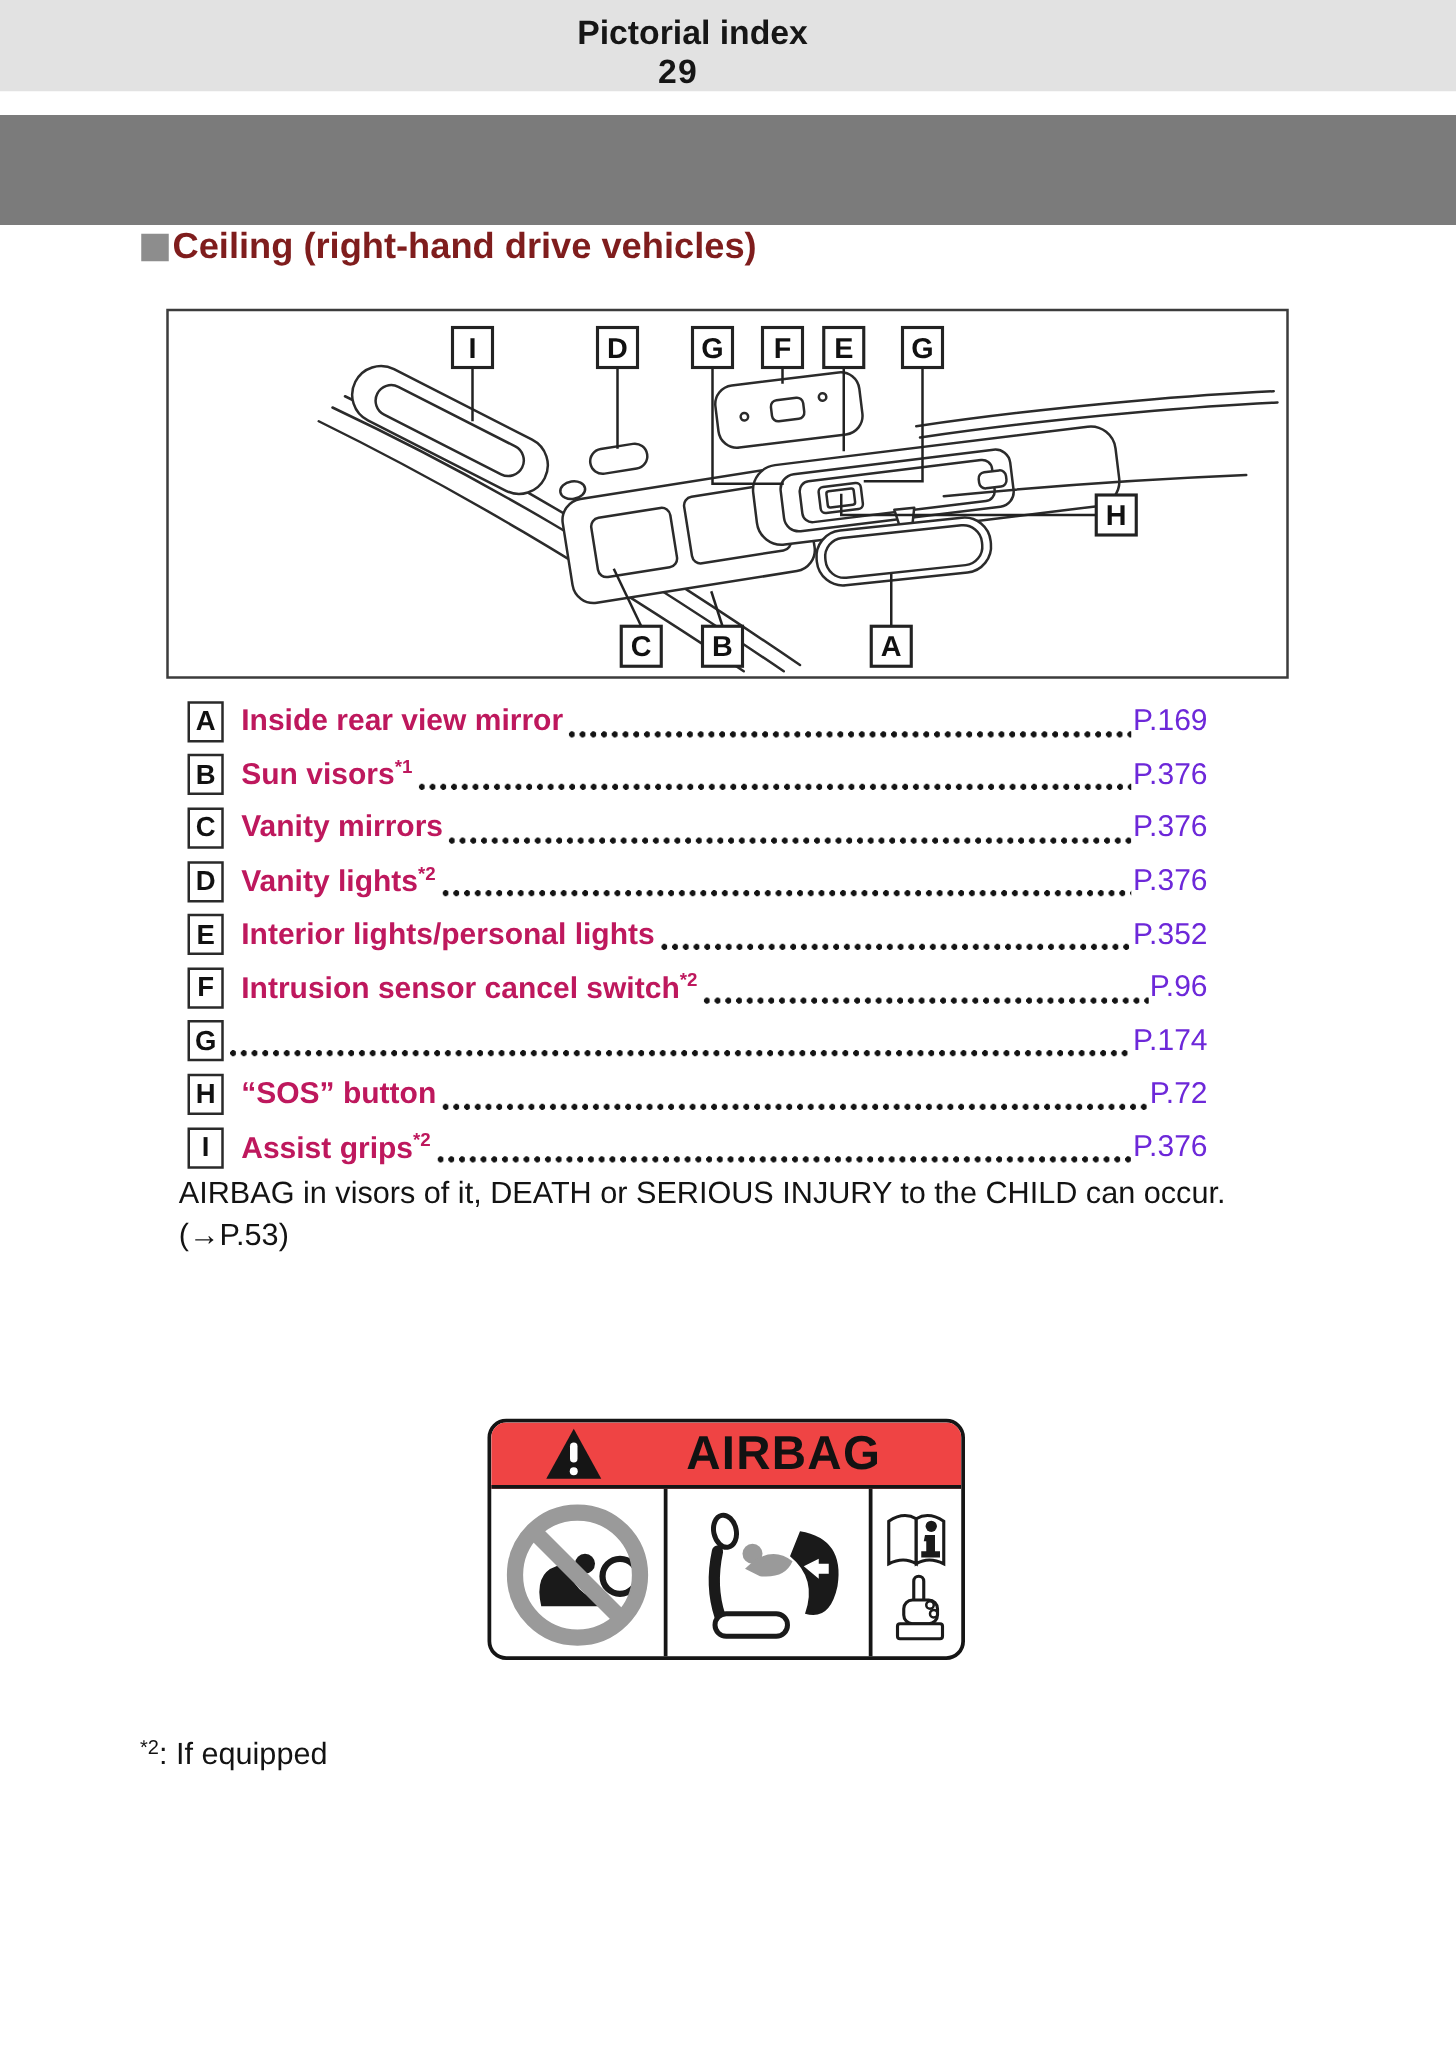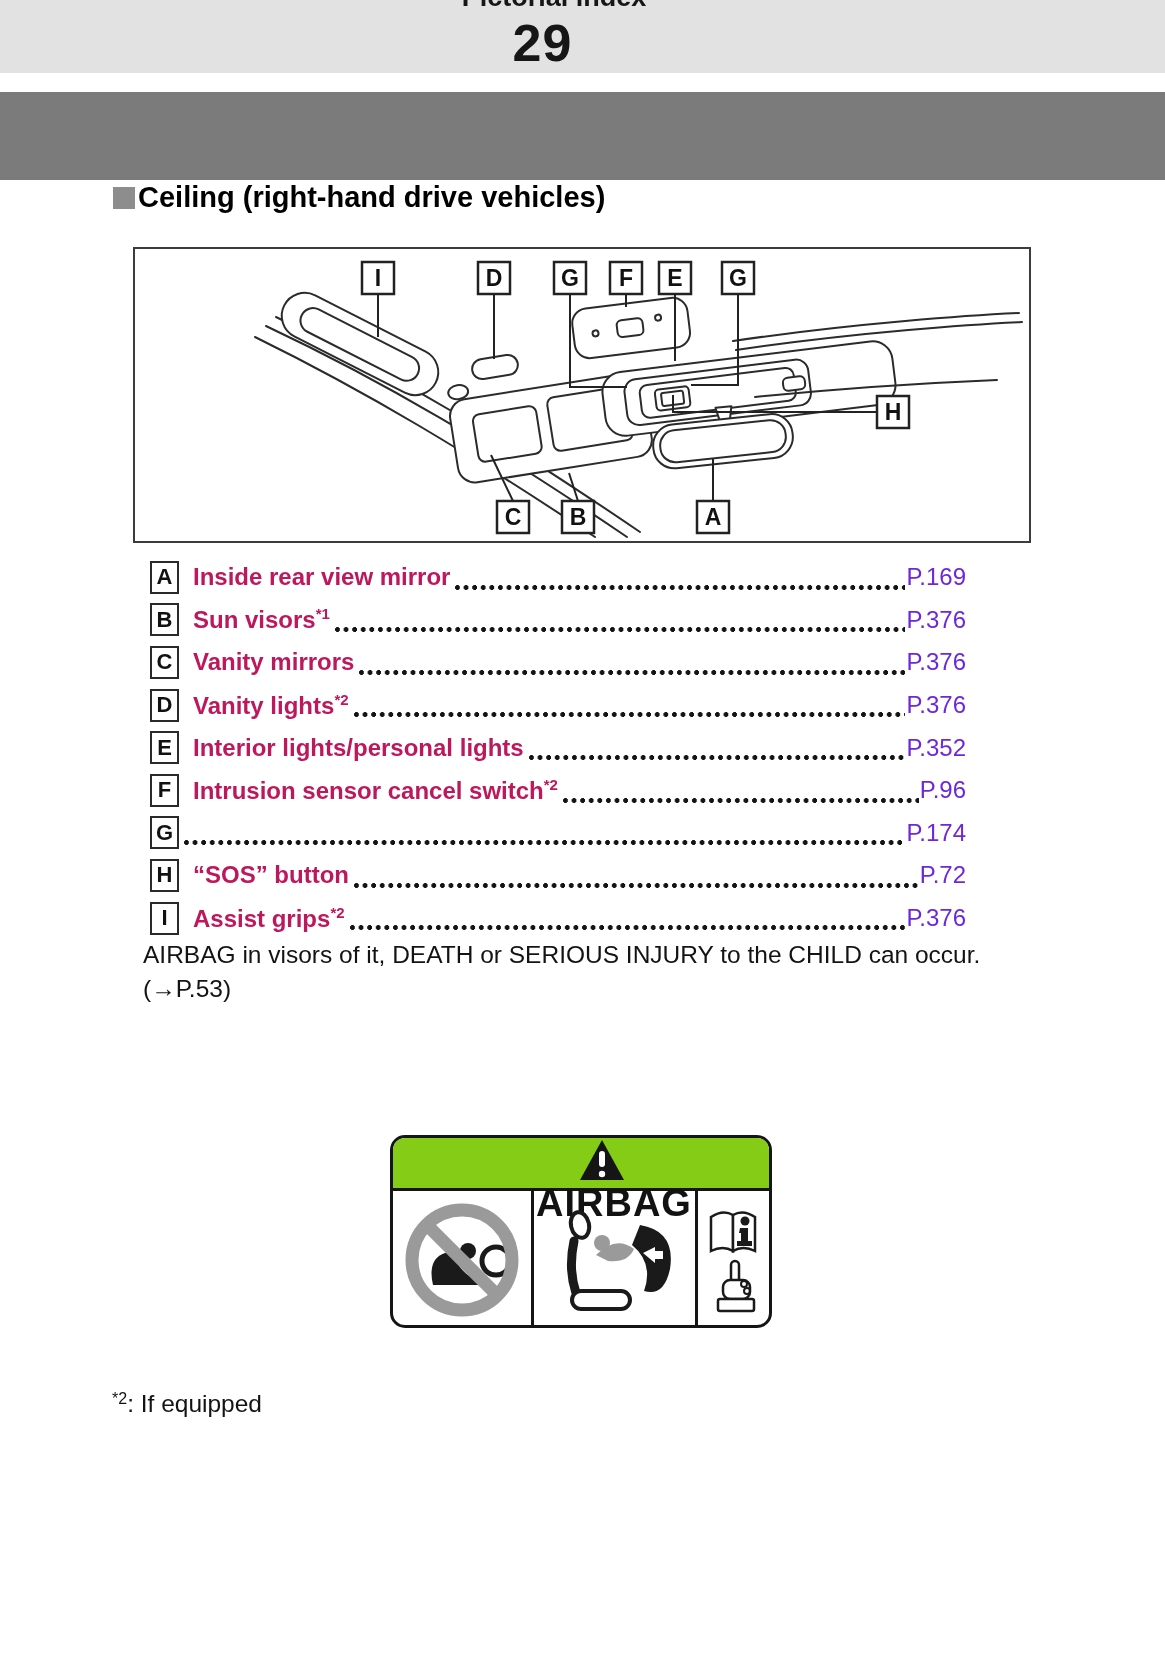--- a/index.html
+++ b/index.html
@@ -6,26 +6,26 @@
   .page{
     position:relative;width:1165px;height:1653px;background:#ffffff;overflow:hidden;
     font-family:"Liberation Sans",sans-serif;color:#111;
   }
   
   .top-band{
     position:absolute;left:0;top:0;width:1165px;height:73px;background:#e2e2e2;
     display:flex;align-items:center;justify-content:flex-end;flex-direction:column;
   }
   .header-title{font-size:27px;font-weight:700;color:#161616;margin-right:57px;}
-  .header-page-num{font-size:52px;font-weight:700;color:#161616;margin-right:80px;letter-spacing:1px;}
+  .header-page-num{font-size:27px;font-weight:700;color:#161616;margin-right:80px;letter-spacing:1px;}
   .dark-band{position:absolute;left:0;top:92px;width:1165px;height:88px;background:#7b7b7b;}
   
   .section-heading{position:absolute;left:113px;top:181px;display:flex;align-items:center;}
   .heading-square{width:22px;height:22px;background:#8d8d8d;margin-right:3px;flex:none;}
-  .heading-text{font-size:29px;font-weight:700;color:#000000;white-space:nowrap;}
+  .heading-text{font-size:29px;font-weight:700;color:#7f1d1d;white-space:nowrap;}
   
   .diagram-box{
     position:absolute;left:133px;top:247px;width:898px;height:296px;
     border:2px solid #3c3c3c;box-sizing:border-box;background:#fff;
   }
   .diagram-box svg{display:block;width:100%;height:100%;}
   .art{fill:none;stroke:#2b2b2b;stroke-width:2;stroke-linecap:round;stroke-linejoin:round;}
   .artw{fill:#ffffff;stroke:#2b2b2b;stroke-width:2;stroke-linejoin:round;}
   .callout-line{fill:none;stroke:#222;stroke-width:2;}
   .callout-rect{fill:#ffffff;stroke:#222;stroke-width:2.5;}
@@ -50,22 +50,22 @@
   .footnote-1{position:absolute;left:108px;top:938px;width:890px;font-size:24.5px;line-height:33.5px;color:#131313;}
   .footnote-1 sup,.footnote-2 sup{font-size:16px;vertical-align:8px;}
   .fn-cont{padding-left:35px;}
   .footnote-2{position:absolute;left:112px;top:1390px;font-size:24.5px;color:#131313;}
   
   .airbag-label{
     position:absolute;left:390px;top:1135px;width:382px;height:193px;
     border:3px solid #151515;border-radius:15px;box-sizing:border-box;background:#fff;overflow:hidden;
   }
   .airbag-header{
-    height:50px;background:#84cc16;border-bottom:3px solid #151515;
-    display:flex;align-items:center;flex-direction:column;
+    height:50px;background:#ef4444;border-bottom:3px solid #151515;
+    display:flex;align-items:center;
   }
   .airbag-title{font-size:38px;font-weight:700;color:#121212;letter-spacing:1px;margin-left:66px;}
   .warn-triangle{margin-left:42px;flex:none;display:flex;}
   .airbag-body{display:flex;height:137px;}
   .airbag-cell{display:flex;align-items:center;justify-content:center;box-sizing:border-box;}
   .cell-1{width:141px;border-right:3px solid #151515;}
   .cell-2{width:164px;border-right:3px solid #151515;}
   .cell-3{flex:1;}
 </style>
 </head>

